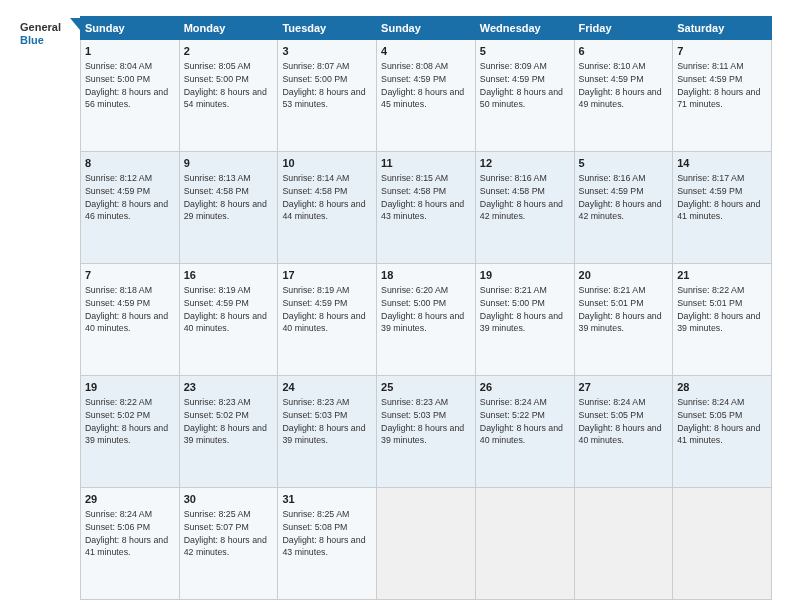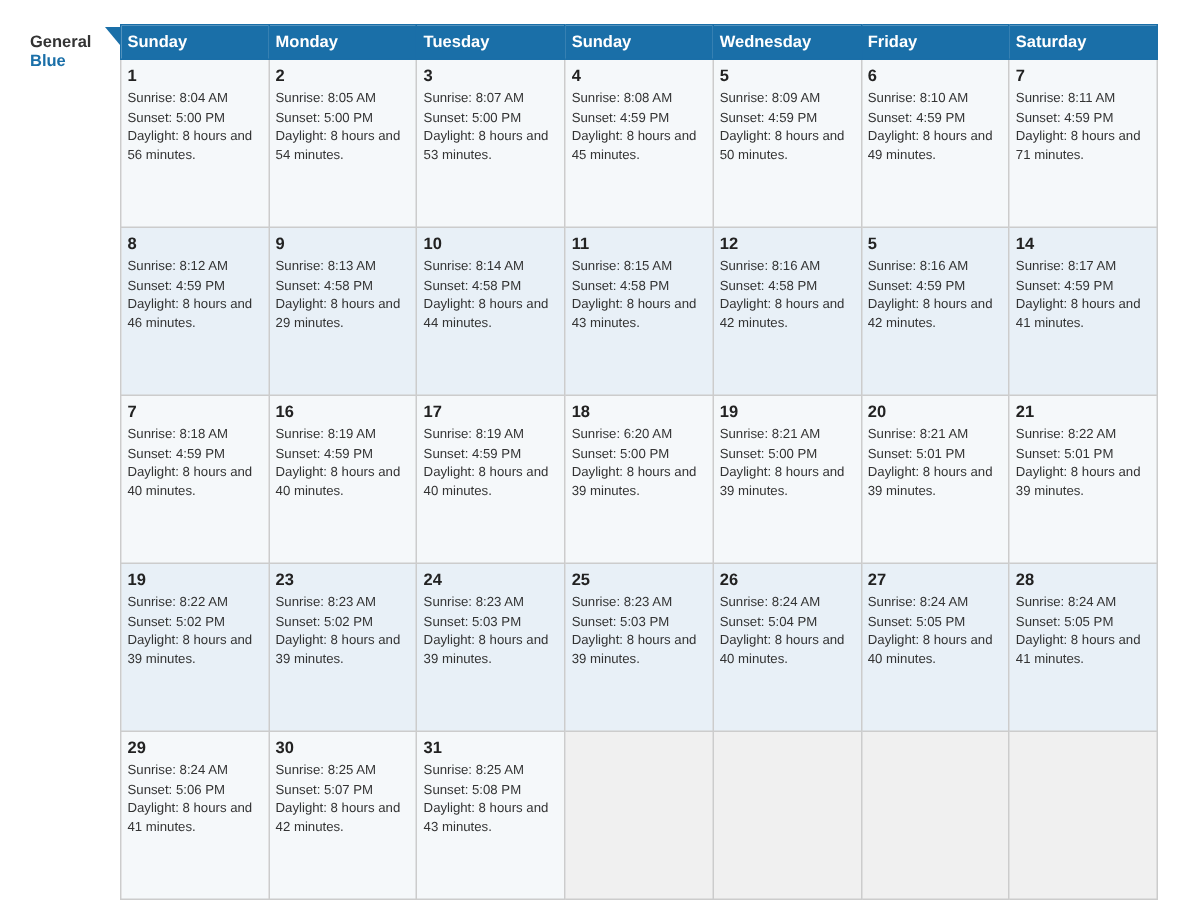--- a/index.html
+++ b/index.html
@@ -140,21 +140,21 @@
           <td><span class="day-number">18</span><span class="day-detail">Sunrise: 6:20 AM</span><br><span class="day-detail">Sunset: 5:00 PM</span><br><span class="day-detail">Daylight: 8 hours and 39 minutes.</span></td>
           <td><span class="day-number">19</span><span class="day-detail">Sunrise: 8:21 AM</span><br><span class="day-detail">Sunset: 5:00 PM</span><br><span class="day-detail">Daylight: 8 hours and 39 minutes.</span></td>
           <td><span class="day-number">20</span><span class="day-detail">Sunrise: 8:21 AM</span><br><span class="day-detail">Sunset: 5:01 PM</span><br><span class="day-detail">Daylight: 8 hours and 39 minutes.</span></td>
           <td><span class="day-number">21</span><span class="day-detail">Sunrise: 8:22 AM</span><br><span class="day-detail">Sunset: 5:01 PM</span><br><span class="day-detail">Daylight: 8 hours and 39 minutes.</span></td>
         </tr>
         <tr>
           <td><span class="day-number">19</span><span class="day-detail">Sunrise: 8:22 AM</span><br><span class="day-detail">Sunset: 5:02 PM</span><br><span class="day-detail">Daylight: 8 hours and 39 minutes.</span></td>
           <td><span class="day-number">23</span><span class="day-detail">Sunrise: 8:23 AM</span><br><span class="day-detail">Sunset: 5:02 PM</span><br><span class="day-detail">Daylight: 8 hours and 39 minutes.</span></td>
           <td><span class="day-number">24</span><span class="day-detail">Sunrise: 8:23 AM</span><br><span class="day-detail">Sunset: 5:03 PM</span><br><span class="day-detail">Daylight: 8 hours and 39 minutes.</span></td>
           <td><span class="day-number">25</span><span class="day-detail">Sunrise: 8:23 AM</span><br><span class="day-detail">Sunset: 5:03 PM</span><br><span class="day-detail">Daylight: 8 hours and 39 minutes.</span></td>
-          <td><span class="day-number">26</span><span class="day-detail">Sunrise: 8:24 AM</span><br><span class="day-detail">Sunset: 5:04 PM</span><br><span class="day-detail">Daylight: 8 hours and 40 minutes.</span></td>
+          <td><span class="day-number">26</span><span class="day-detail">Sunrise: 8:24 AM</span><br><span class="day-detail">Sunset: 5:22 PM</span><br><span class="day-detail">Daylight: 8 hours and 40 minutes.</span></td>
           <td><span class="day-number">27</span><span class="day-detail">Sunrise: 8:24 AM</span><br><span class="day-detail">Sunset: 5:05 PM</span><br><span class="day-detail">Daylight: 8 hours and 40 minutes.</span></td>
           <td><span class="day-number">28</span><span class="day-detail">Sunrise: 8:24 AM</span><br><span class="day-detail">Sunset: 5:05 PM</span><br><span class="day-detail">Daylight: 8 hours and 41 minutes.</span></td>
         </tr>
         <tr>
           <td><span class="day-number">29</span><span class="day-detail">Sunrise: 8:24 AM</span><br><span class="day-detail">Sunset: 5:06 PM</span><br><span class="day-detail">Daylight: 8 hours and 41 minutes.</span></td>
           <td><span class="day-number">30</span><span class="day-detail">Sunrise: 8:25 AM</span><br><span class="day-detail">Sunset: 5:07 PM</span><br><span class="day-detail">Daylight: 8 hours and 42 minutes.</span></td>
           <td><span class="day-number">31</span><span class="day-detail">Sunrise: 8:25 AM</span><br><span class="day-detail">Sunset: 5:08 PM</span><br><span class="day-detail">Daylight: 8 hours and 43 minutes.</span></td>
           <td class="empty"></td>
           <td class="empty"></td>
           <td class="empty"></td>

